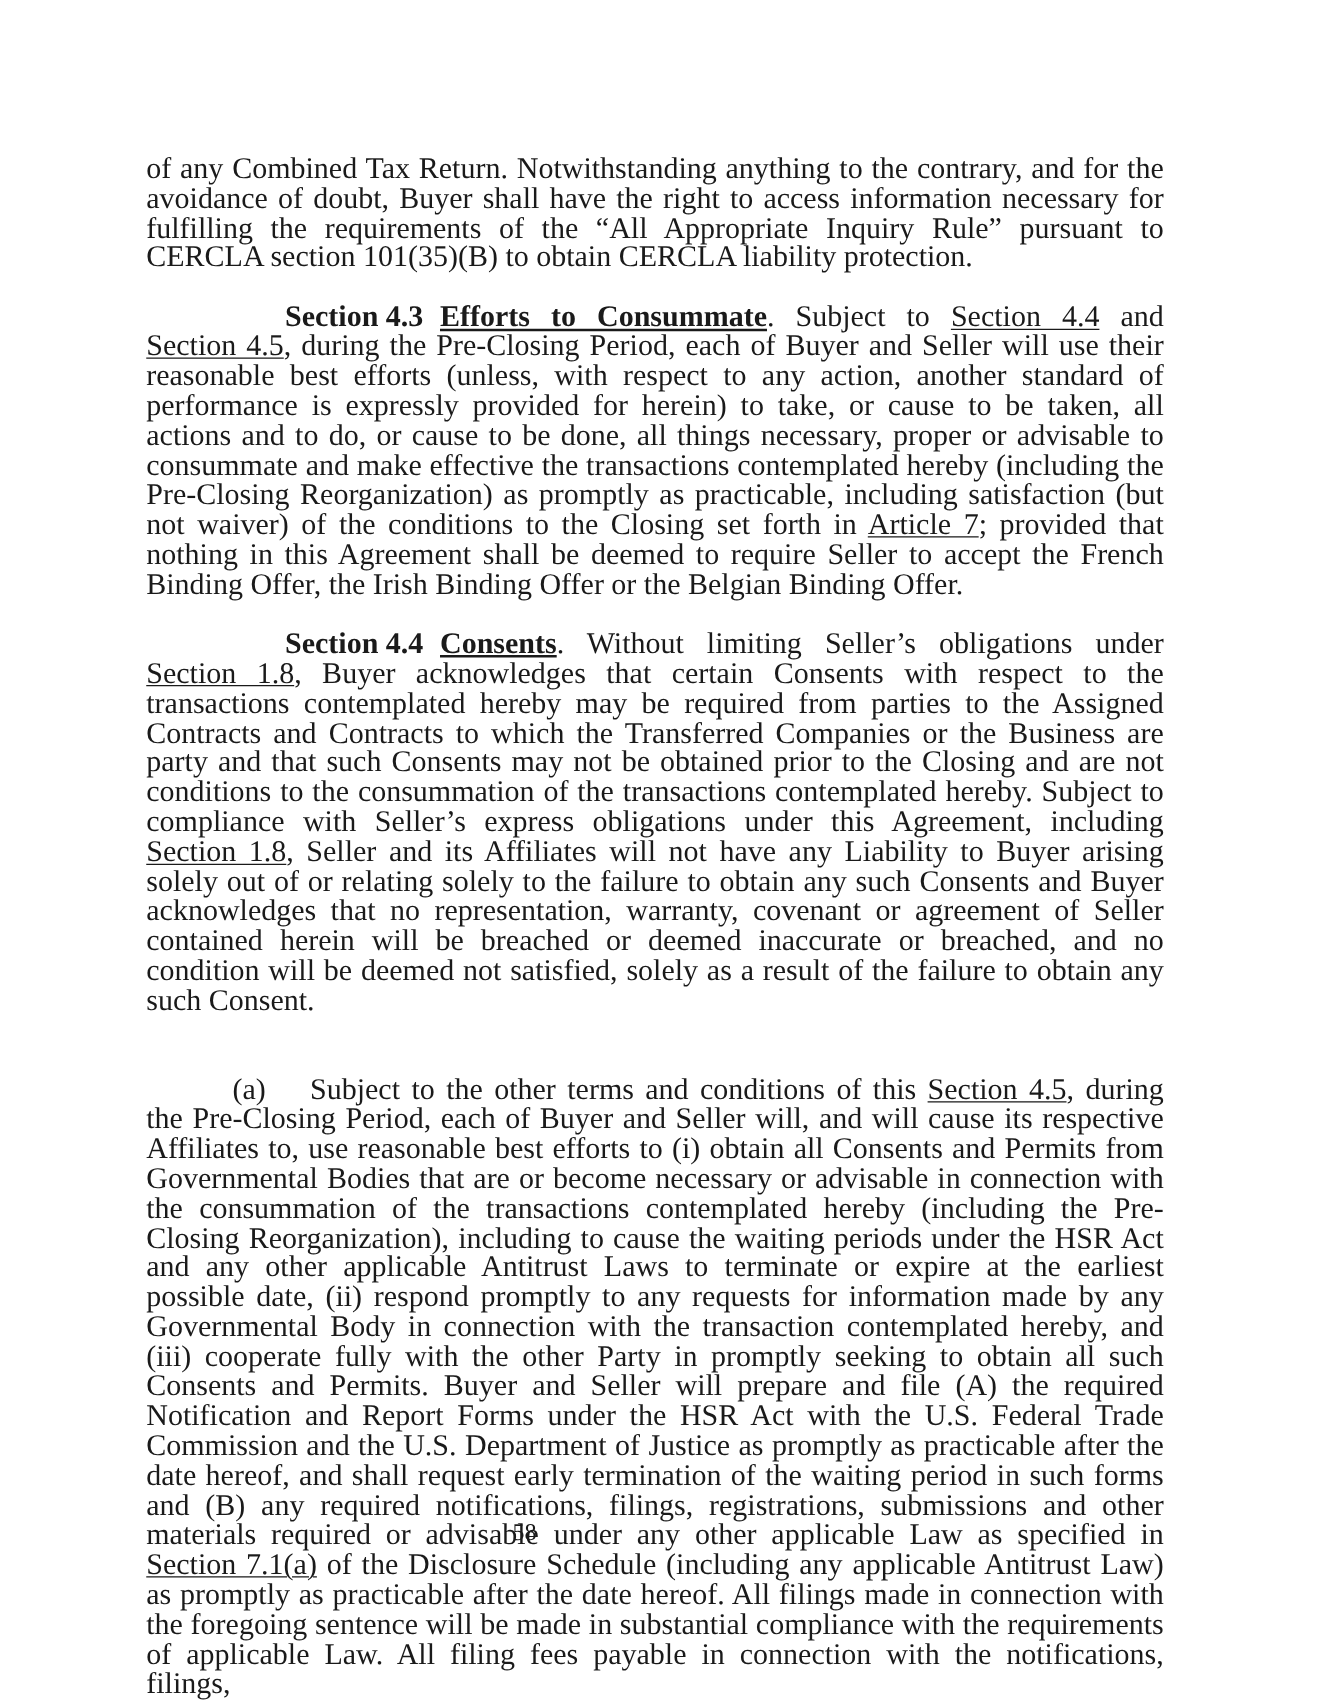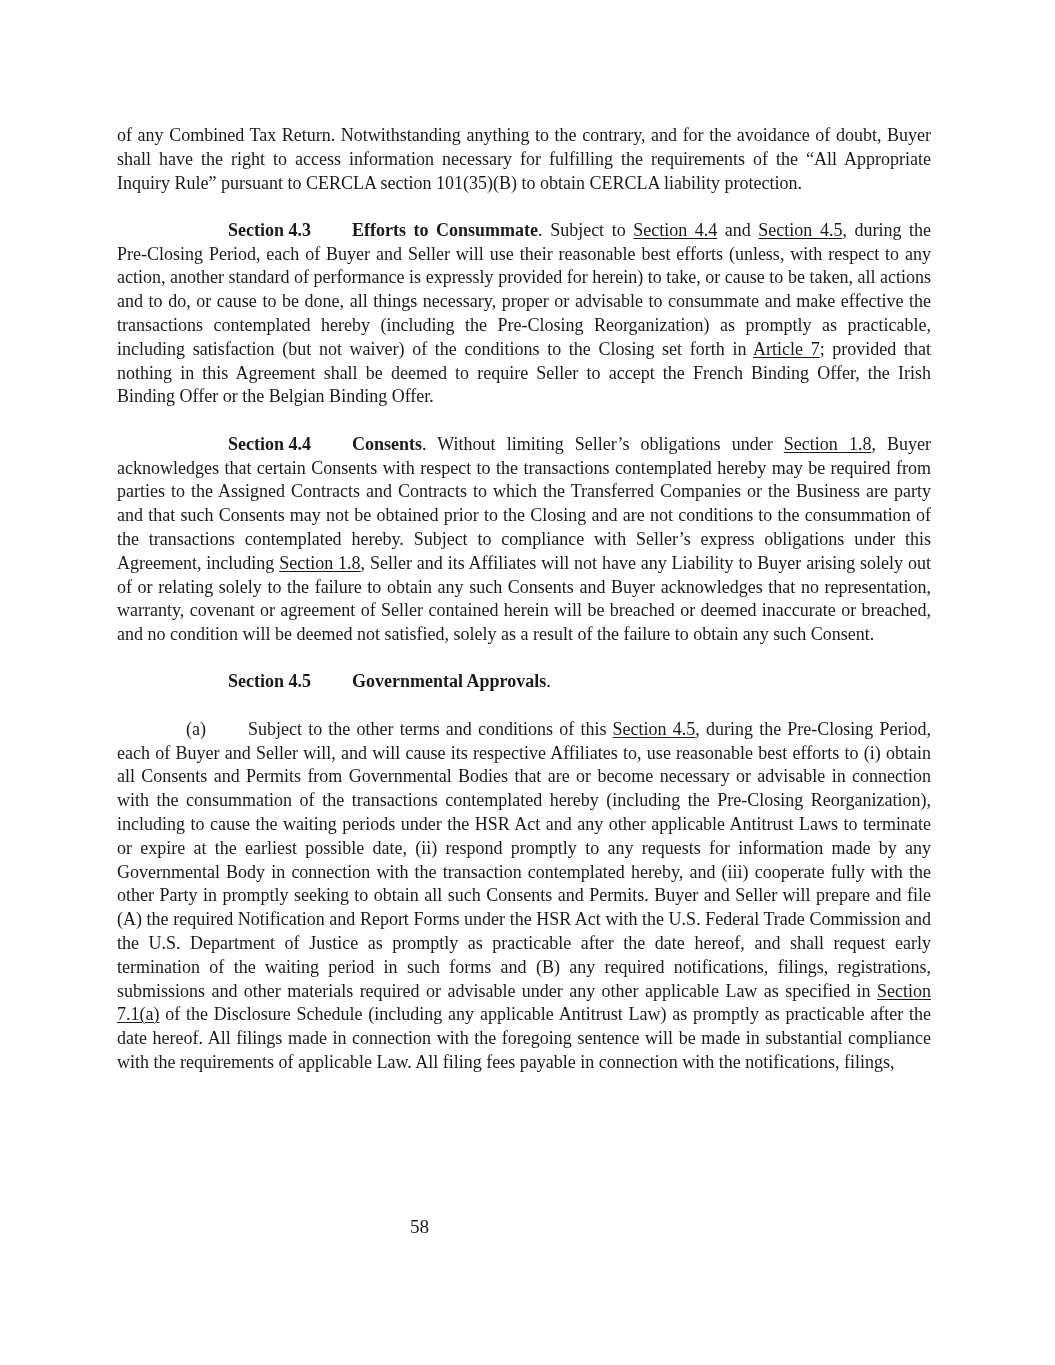--- a/index.html
+++ b/index.html
@@ -16,30 +16,30 @@
       color: #1a1a1a;
     }
     .page {
       position: absolute;
       left: 117px;
       top: 124px;
       width: 814px;
     }
     .para {
       margin: 0;
-      font-size: 18px;
+      font-size: 24px;
       line-height: 23.8px;
       text-align: justify;
       text-align-last: left;
     }
     .para.first-indent { text-indent: 69px; }
     .gap { height: 23.5px; }
     .u { text-decoration: underline; text-underline-offset: 2px; text-decoration-thickness: 1px; }
     .b { font-weight: bold; }
-    .bu { font-weight: bold; text-underline-offset: 2px; text-decoration-thickness: 1.5px; }
+    .bu { font-weight: bold; text-decoration: underline; text-underline-offset: 2px; text-decoration-thickness: 1.5px; }
     .tab-sec { display: inline-block; width: 124px; text-indent: 0; margin-left: 42px; }
     .tab-a { display: inline-block; width: 62px; text-indent: 0; }
     .page-number {
       position: absolute;
       left: 0;
       width: 839px;
       top: 1215px;
       text-align: center;
       font-size: 19.2px;
       line-height: 24px;
@@ -60,23 +60,20 @@
   </p>
 
   <div class="gap"></div>
 
   <p class="para first-indent">
     <span class="b tab-sec">Section 4.4</span><span class="bu">Consents</span><span class="segs"><span>. Without limiting Seller’s obligations under </span><a class="u xref">Section 1.8</a><span>, Buyer acknowledges that certain Consents with respect to the transactions contemplated hereby may be required from parties to the Assigned Contracts and Contracts to which the Transferred Companies or the Business are party and that such Consents may not be obtained prior to the Closing and are not conditions to the consummation of the transactions contemplated hereby. Subject to compliance with Seller’s express obligations under this Agreement, including </span><a class="u xref">Section 1.8</a><span>, Seller and its Affiliates will not have any Liability to Buyer arising solely out of or relating solely to the failure to obtain any such Consents and Buyer acknowledges that no representation, warranty, covenant or agreement of Seller contained herein will be breached or deemed inaccurate or breached, and no condition will be deemed not satisfied, solely as a result of the failure to obtain any such Consent.</span></span>
   </p>
 
   <div class="gap"></div>
 
-  <p class="para first-indent">
-    <span class="b tab-sec">Section 4.5</span><span class="bu">Governmental Approvals</span><span class="segs"><span>.</span></span>
-  </p>
 
   <div class="gap"></div>
 
   <p class="para first-indent">
     <span class="tab-a">(a)</span><span class="segs"><span>Subject to the other terms and conditions of this </span><a class="u xref">Section 4.5</a><span>, during the Pre-Closing Period, each of Buyer and Seller will, and will cause its respective Affiliates to, use reasonable best efforts to (i)&nbsp;obtain all Consents and Permits from Governmental Bodies that are or become necessary or advisable in connection with the consummation of the transactions contemplated hereby (including the Pre-Closing Reorganization), including to cause the waiting periods under the HSR Act and any other applicable Antitrust Laws to terminate or expire at the earliest possible date, (ii)&nbsp;respond promptly to any requests for information made by any Governmental Body in connection with the transaction contemplated hereby, and (iii)&nbsp;cooperate fully with the other Party in promptly seeking to obtain all such Consents and Permits. Buyer and Seller will prepare and file (A)&nbsp;the required Notification and Report Forms under the HSR Act with the U.S. Federal Trade Commission and the U.S. Department of Justice as promptly as practicable after the date hereof, and shall request early termination of the waiting period in such forms and (B)&nbsp;any required notifications, filings, registrations, submissions and other materials required or advisable under any other applicable Law as specified in </span><a class="u xref">Section 7.1(a)</a><span> of the Disclosure Schedule (including any applicable Antitrust Law) as promptly as practicable after the date hereof. All filings made in connection with the foregoing sentence will be made in substantial compliance with the requirements of applicable Law. All filing fees payable in connection with the notifications, filings,</span></span>
   </p>
 </div>
 
 <div class="page-number">58</div>
 

